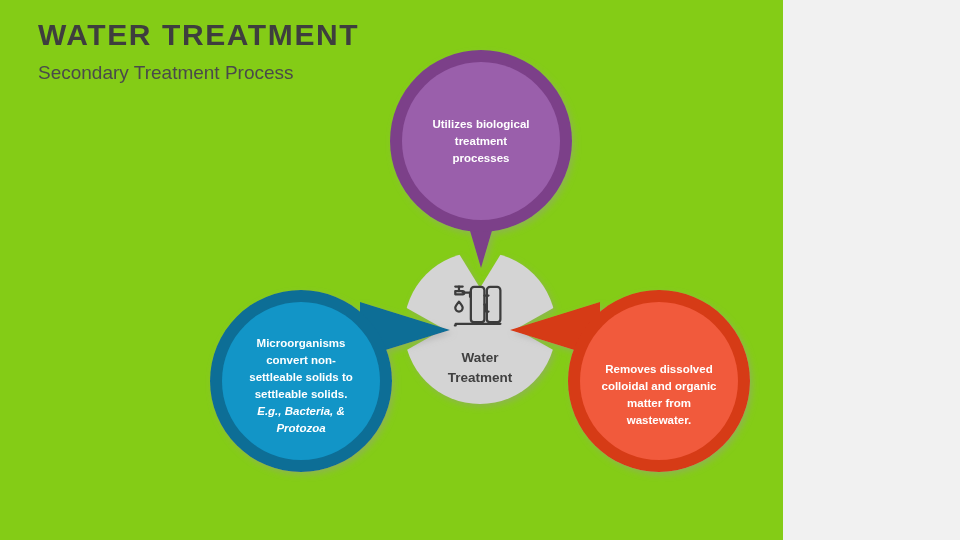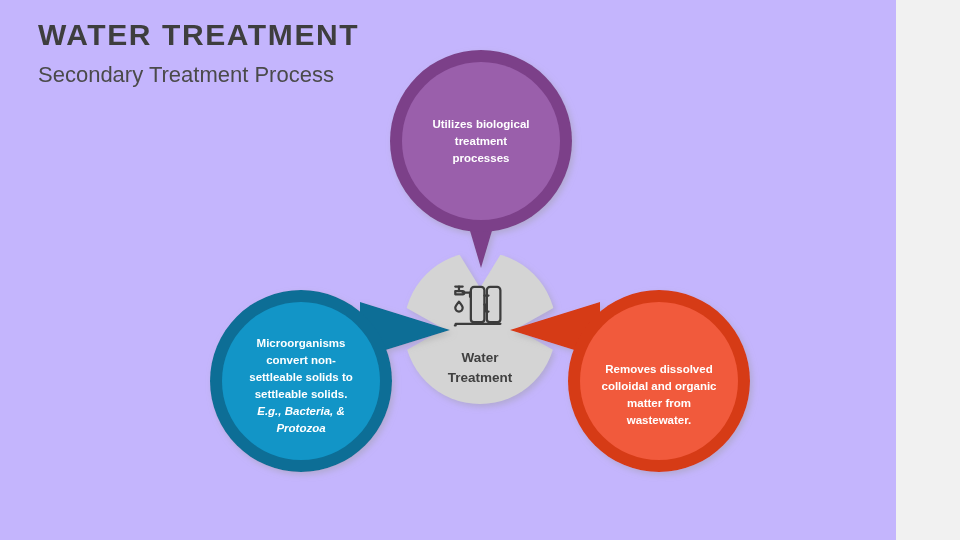--- a/index.html
+++ b/index.html
@@ -13,43 +13,43 @@
     overflow: hidden;
     background: #f1f1f1;
     font-family: "Liberation Sans", sans-serif;
     position: relative;
   }
 
   
   #slide {
     position: absolute;
     left: 0; top: 0;
-    width: 896px;
+    width: 783px;
     height: 540px;
-    background: #c4b5fd;
+    background: #84cc16;
   }
 
   
   #heading {
     position: absolute;
     left: 38px;
     top: 18px;
     width: 520px;
   }
   #title {
     font-size: 30px;
     font-weight: bold;
     letter-spacing: 1.6px;
     color: #3e3e3e;
     line-height: 1.15;
     margin: 0;
     white-space: nowrap;
   }
   #subtitle {
-    font-size: 22px;
+    font-size: 19px;
     font-weight: normal;
     color: #4a4a4a;
     line-height: 1.2;
     margin: 9px 0 0 0;
     white-space: nowrap;
   }
 
   
   #diagram {
     position: absolute;

